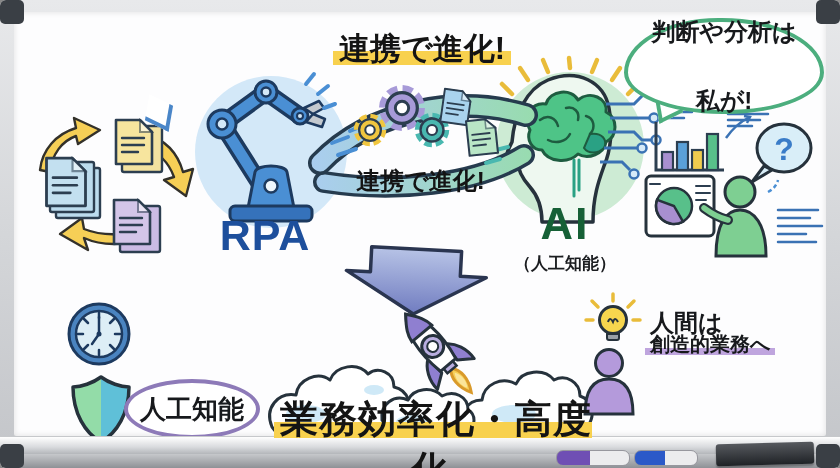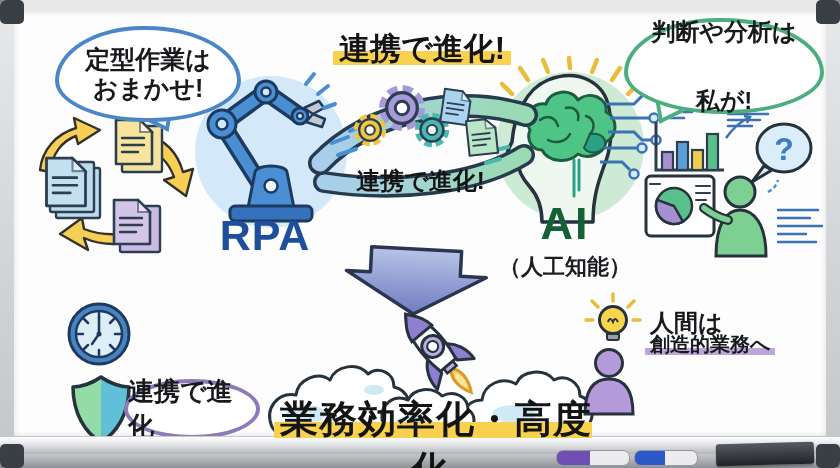--- a/index.html
+++ b/index.html
@@ -33,21 +33,21 @@
   .hl-yellow{background-image:linear-gradient(180deg,rgba(0,0,0,0) 58%,#f8d14e 58%,#f8d14e 96%,rgba(0,0,0,0) 96%);
              padding:0 6px;}
   .hl-purple{background-image:linear-gradient(180deg,rgba(0,0,0,0) 66%,#bfa5de 66%,#bfa5de 100%);
              padding:0 5px;}
   .rpa-label{left:175px;top:211px;width:180px;text-align:center;font-size:43px;font-weight:900;
              letter-spacing:1px;color:#1d4f9c;z-index:3;}
   .rpa-sub{left:140px;top:248px;width:250px;text-align:center;font-size:14.5px;font-weight:700;
            color:#1b1d20;line-height:1.35;z-index:3;}
   .ai-label{left:505px;top:198px;width:120px;text-align:center;font-size:45px;font-weight:900;
             letter-spacing:2px;color:#166036;z-index:3;}
-  .ai-sub{left:495px;top:252px;width:140px;text-align:center;font-size:22px;font-weight:700;color:#1b1d20;z-index:3;}
+  .ai-sub{left:495px;top:252px;width:140px;text-align:center;font-size:17px;font-weight:700;color:#1b1d20;z-index:3;}
   .badge{border:4px solid #8d7ab8;border-radius:50%;background:#fff;display:flex;align-items:center;
          justify-content:center;font-weight:800;color:#17191c;z-index:3;}
   .badge-1{left:128px;top:301px;width:208px;height:56px;font-size:27px;}
   .badge-2{left:124px;top:379px;width:128px;height:52px;font-size:26px;}
   .outcome{left:258px;top:394px;width:350px;text-align:center;font-size:38px;font-weight:900;
            color:#141414;z-index:5;letter-spacing:1px;}
   .human-1{left:650px;top:307px;font-size:24px;font-weight:700;color:#17191c;z-index:3;}
   .human-2{left:645px;top:331px;font-size:20px;font-weight:800;color:#17191c;z-index:3;}
   .marker{position:absolute;top:450px;height:14px;border:1px solid #97979e;border-radius:7px;z-index:6;}
   .marker-purple{left:556px;width:72px;background:linear-gradient(90deg,#6f4fb4 0 46%,#ececee 46%);}
@@ -79,24 +79,20 @@
         <path d="M26,2 l12,12 h-12 z" fill="#ffffff" opacity="0.55" stroke="#2c3e50" stroke-width="2"></path>
         <g stroke="#2c3e50" stroke-width="2.4" stroke-linecap="round">
           <line x1="8" y1="20" x2="30" y2="20"></line>
             <line x1="8" y1="27" x2="30" y2="27"></line>
             <line x1="8" y1="34" x2="24" y2="34"></line>
         </g>
       </symbol>
     </defs>
   </svg>
 
-  <div class="el bubble bubble-left">
-    <div class="ln">定型作業は</div>
-    <div class="ln">おまかせ!</div>
-  </div>
   <div class="el tail tail-left"></div>
 
   <div class="el headline-top">
     <span class="hl-yellow">連携で進化!</span>
   </div>
 
   <div class="el bubble bubble-right">
     <div class="ln">判断や分析は</div>
     <div class="ln">私が!</div>
   </div>
@@ -317,21 +313,21 @@
     <defs>
         <clipPath id="shr">
           <rect x="33" y="0" width="33" height="74"></rect>
         </clipPath>
       </defs>
     <path d="M33,5 C41,11 53,15 61,15 C61,41 49,61 33,70 C17,61 5,41 5,15 C13,15 25,11 33,5 Z" fill="#93dca8"></path>
     <path d="M33,5 C41,11 53,15 61,15 C61,41 49,61 33,70 C17,61 5,41 5,15 C13,15 25,11 33,5 Z" fill="#5fc0d8" clip-path="url(#shr)"></path>
     <path d="M33,5 C41,11 53,15 61,15 C61,41 49,61 33,70 C17,61 5,41 5,15 C13,15 25,11 33,5 Z" fill="none" stroke="#26323c" stroke-width="3.5" stroke-linejoin="round"></path>
   </svg>
   <div class="el badge badge-2">
-    <span>連携で進化</span>
+    <span>人工知能</span>
   </div>
 
   <svg class="el" style="left:262px;top:292px" width="335" height="145" viewBox="0 0 335 145">
     <g stroke="#8fc3e8" stroke-width="3" stroke-linecap="round">
       <line x1="118" y1="112" x2="92" y2="128"></line>
         <line x1="130" y1="124" x2="106" y2="138"></line>
         <line x1="146" y1="132" x2="128" y2="142"></line>
     </g>
     <g fill="#ffffff" stroke="#26323c" stroke-width="3" stroke-linejoin="round">
       <path d="M10,135 C2,116 16,100 34,103 C36,87 56,79 68,88 C74,73 96,70 106,82 C116,74 132,80 132,95 C146,98 152,114 144,128 C148,136 140,142 130,140 L14,140 Z"></path>

